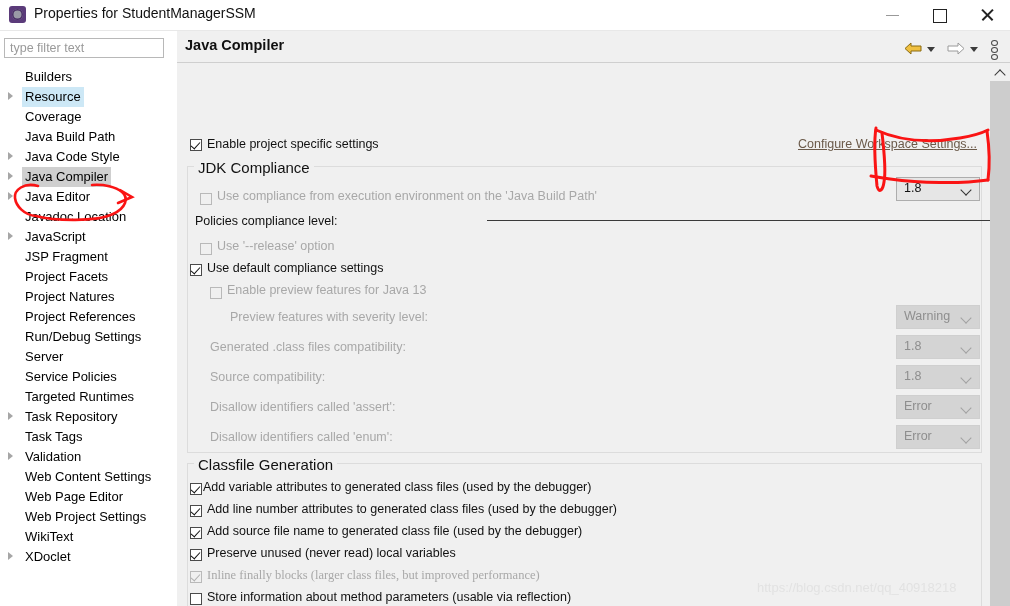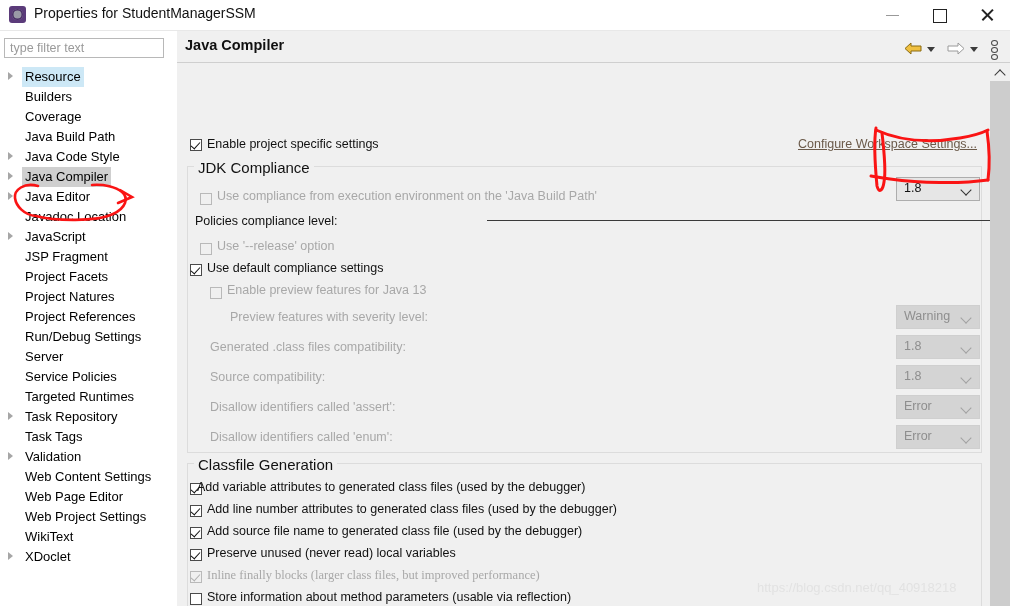--- a/index.html
+++ b/index.html
@@ -276,26 +276,26 @@
   <div class="wbtn" id="btn-min"></div>
   <div class="wbtn" id="btn-max"></div>
   <div class="wbtn" id="btn-close"></div>
 </div>
 
 <div id="leftpanel">
   <div id="filter-box">
     <span>type filter text</span>
   </div>
   <div id="tree">
+      <div class="tree-item">
+        <span class="tree-label">Builders</span>
+      </div>
       <div class="tree-item sel-blue">
         <span class="arrow"></span>
         <span class="tree-label">Resource</span>
-      </div>
-      <div class="tree-item">
-        <span class="tree-label">Builders</span>
       </div>
       <div class="tree-item">
         <span class="tree-label">Coverage</span>
       </div>
       <div class="tree-item">
         <span class="tree-label">Java Build Path</span>
       </div>
       <div class="tree-item">
         <span class="arrow"></span>
         <span class="tree-label">Java Code Style</span>
@@ -451,21 +451,21 @@
     <div class="lbl dim" style="left:33px; top:367px;">Disallow identifiers called 'enum':</div>
     <div class="combo disabled" style="left:719px; top:362px;">
       <span class="cval">Error</span>
       <span class="cchev"></span>
     </div>
 
     <div class="group" id="grp-classfile"></div>
     <div class="group-title" id="ttl-classfile">Classfile Generation</div>
     <div id="classfile-options">
         <div class="chk checked" style="left: 13px; top: 420px;"></div>
-        <div class="lbl" style="left: 20px; top: 417px;">Add variable attributes to generated class files (used by the debugger)</div>
+        <div class="lbl" style="left: 26px; top: 417px;">Add variable attributes to generated class files (used by the debugger)</div>
         <div class="chk checked" style="left: 13px; top: 442px;"></div>
         <div class="lbl" style="left: 30px; top: 439px;">Add line number attributes to generated class files (used by the debugger)</div>
         <div class="chk checked" style="left: 13px; top: 464px;"></div>
         <div class="lbl" style="left: 30px; top: 461px;">Add source file name to generated class file (used by the debugger)</div>
         <div class="chk checked" style="left: 13px; top: 486px;"></div>
         <div class="lbl" style="left: 30px; top: 483px;">Preserve unused (never read) local variables</div>
         <div class="chk checked disabled" style="left: 13px; top: 508px;"></div>
         <div class="lbl dim" style="left: 30px; top: 505px; font-family: Liberation Serif, serif;">Inline finally blocks (larger class files, but improved performance)</div>
         <div class="chk" style="left: 13px; top: 530px;"></div>
         <div class="lbl" style="left: 30px; top: 527px;">Store information about method parameters (usable via reflection)</div>

